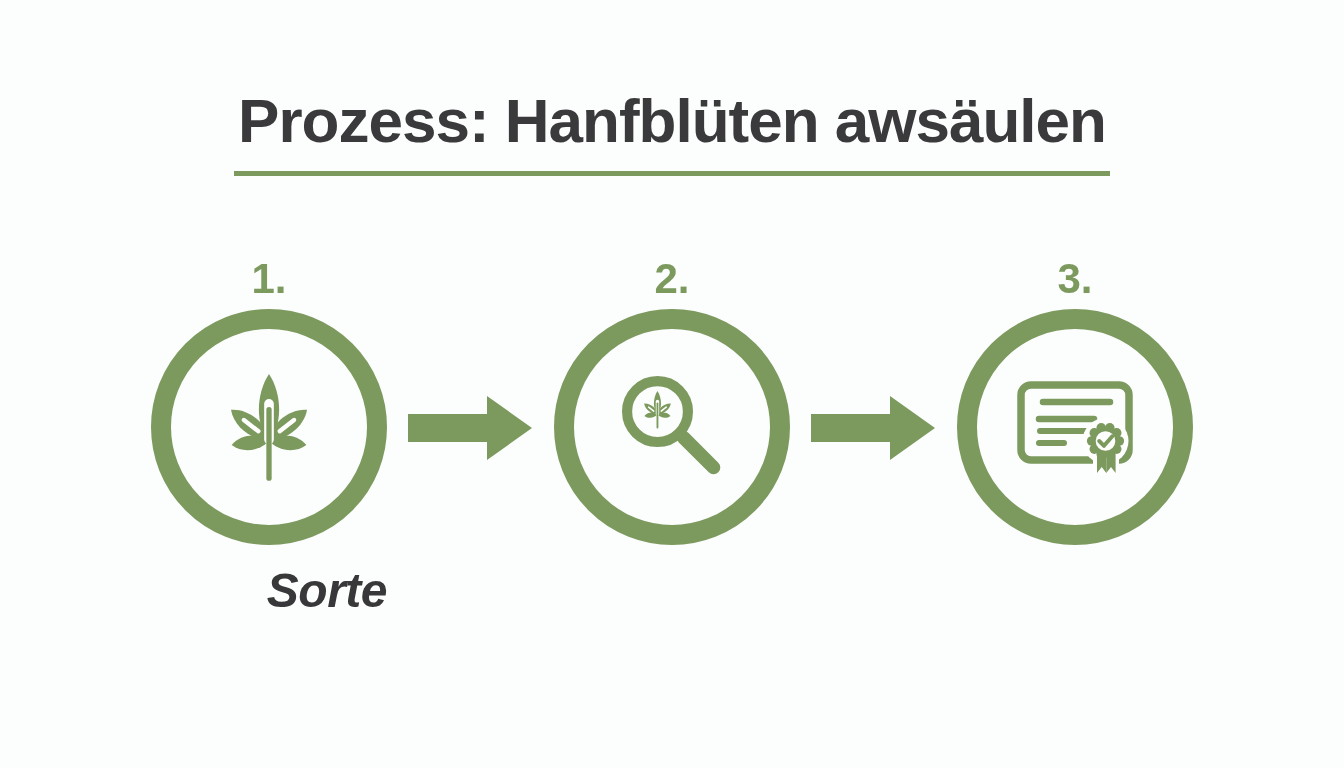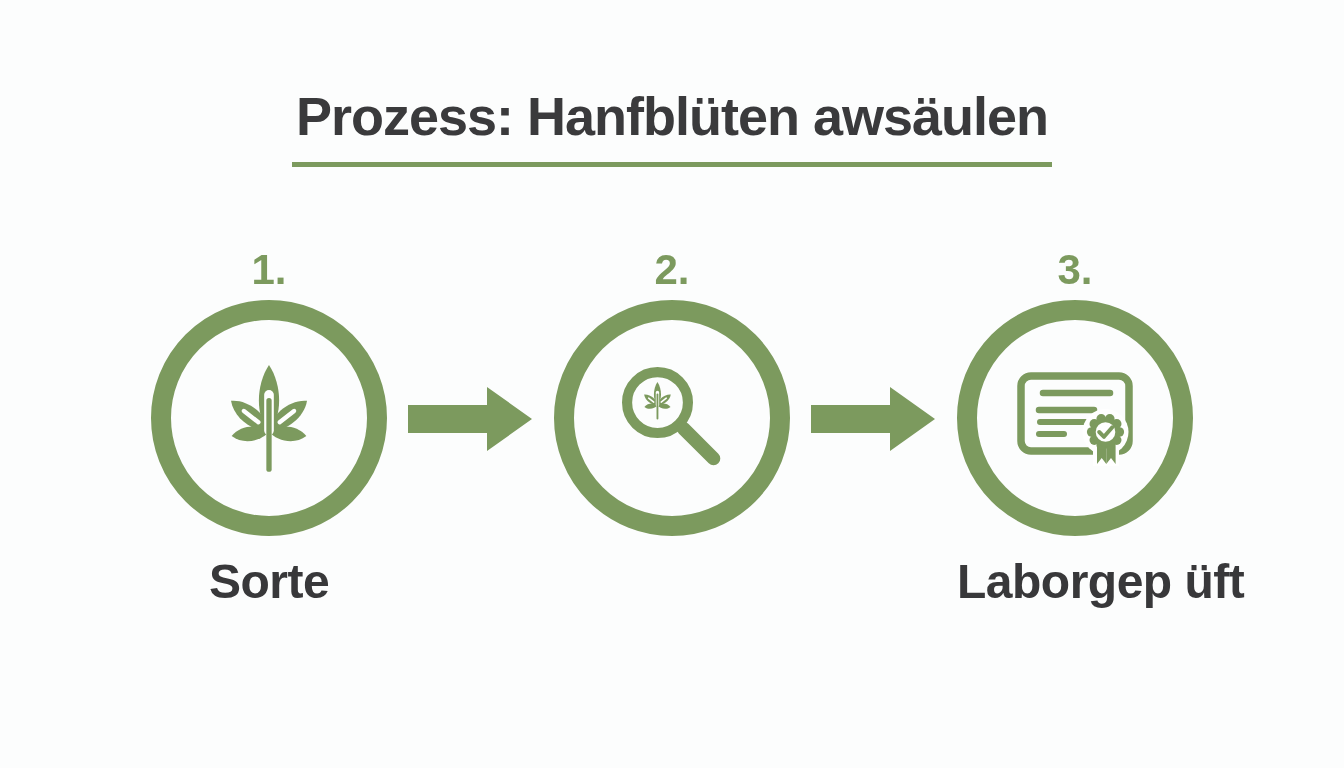--- a/index.html
+++ b/index.html
@@ -14,21 +14,21 @@
     background:var(--bg);
     font-family:"Liberation Sans", sans-serif;
   }
   .page{width:1344px;height:768px;position:relative;}
   .title-wrap{
     text-align:center;
     padding-top:87px;
   }
   .title{
     display:inline-block;
-    font-size:54px;
+    font-size:62px;
     font-weight:bold;
     line-height:1.1;
     letter-spacing:-1px;
     color:var(--title-text);
     padding:0 4px 16px 4px;
     border-bottom:5px solid var(--green);
   }
   .steps{
     margin-top:82px;
     display:flex;
@@ -55,27 +55,28 @@
     border:20px solid var(--green);
     border-radius:50%;
     display:flex;
     align-items:center;
     justify-content:center;
     background:transparent;
   }
   .step-label{
     margin-top:18px;
     width:236px;
-    text-align:center;
+    text-align:right;
     white-space:nowrap;
     overflow:visible;
     font-size:48px;
     font-weight:bold;
     color:var(--label-text);
     letter-spacing:-0.5px;
+    font-style:italic;
   }
   .arrow{
     margin:136px 21px 0 21px;
     width:125px;
     height:68px;
     flex-shrink:0;
   }
   .arrow svg{display:block;width:125px;height:68px;}
   .icon-green{fill:var(--green);}
   .stroke-green{stroke:var(--green);fill:none;}
@@ -177,17 +178,16 @@
             <circle class="icon-green" cx="81.3" cy="55.9" r="4.8"></circle>
             <circle class="icon-green" cx="88.2" cy="50.9" r="4.8"></circle>
             <circle class="icon-green" cx="96.8" cy="50.9" r="4.8"></circle>
             <circle class="icon-green" cx="103.7" cy="55.9" r="4.8"></circle>
             <circle class="icon-green" cx="92.5" cy="64" r="14.6"></circle>
             <circle cx="92.5" cy="64" r="9.8" fill="#ffffff"></circle>
             <path d="M86.2,64 L91,68.8 L99.3,59.3" fill="none" stroke="var(--green)" stroke-width="4" stroke-linecap="round" stroke-linejoin="round"></path>
           </g>
         </svg>
       </div>
-      <div class="step-label">Laborgep üft</div>
     </div>
 
   </div>
 </div>
 
 </body></html>

